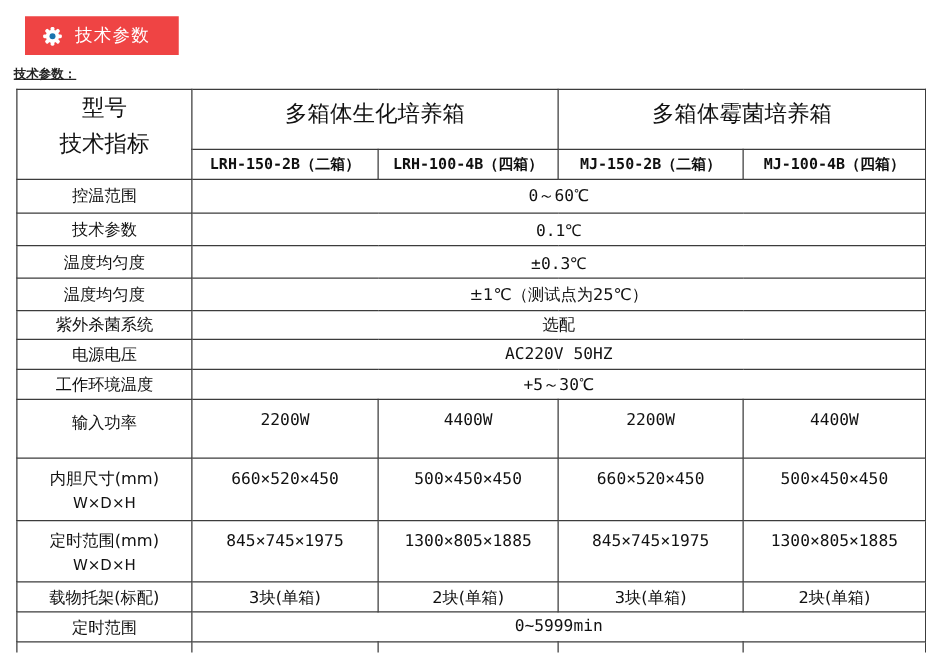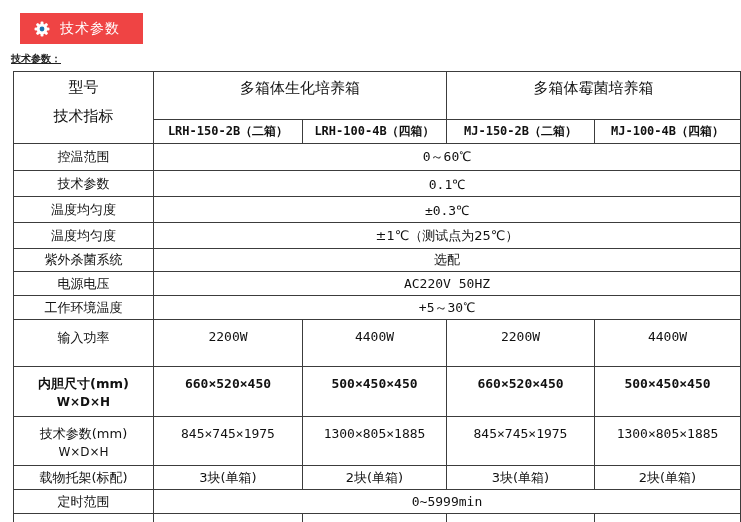--- a/index.html
+++ b/index.html
@@ -27,31 +27,31 @@
     position:absolute; left:13px; top:71px; width:727px;
     border-collapse:collapse; table-layout:fixed; background:#fff;
   }
   table.spec td {
     border:1px solid #3c3c3c; text-align:center; vertical-align:middle;
     font-size:13px; color:#111; overflow:hidden; padding:0 2px;
   }
   .mono { font-family:"DejaVu Sans Mono","Liberation Mono",monospace; font-size:12px; }
 
   tr.h1 { height:48px; }
-  tr.h1 td { vertical-align:top; padding-top:7px; font-size:15px; }
+  tr.h1 td { vertical-align:top; padding-top:7px; font-size:18px; }
   tr.h2 { height:24px;font-weight:bold; }
   tr.h2 td { font-size:12px; }
 
   td.corner { vertical-align:top; padding-top:7px; }
   td.corner .ln { line-height:16px; }
   td.corner .ln + .ln { margin-top:13px; }
 
   tr.r-27 { height:27px; } tr.r-26 { height:26px; }
   tr.r-23 { height:23px; } tr.r-24 { height:24px; }
-  tr.tall47 { height:47px; } tr.tall51 { height:50px;font-weight:bold; } tr.tall49 { height:49px; }
+  tr.tall47 { height:47px; } tr.tall51 { height:50px; } tr.tall49 { height:49px; }
   tr.tall47 td, tr.tall51 td, tr.tall49 td { vertical-align:top; padding-top:9px; }
   .lbl2 { line-height:15px; }
   .lbl2 .ln + .ln { margin-top:4px; font-size:12px; }
   tr.partial { height:14px; }
 </style>
 </head>
 <body>
 
 <div class="page">
 
@@ -148,21 +148,21 @@
         <div class="ln">W×D×H</div>
       </td>
       <td class="mono">660×520×450</td>
       <td class="mono">500×450×450</td>
       <td class="mono">660×520×450</td>
       <td class="mono">500×450×450</td>
     </tr>
 
     <tr class="tall49">
       <td class="lbl2">
-        <div class="ln">技术参数(mm)</div>
+        <div class="ln">定时范围(mm)</div>
         <div class="ln">W×D×H</div>
       </td>
       <td class="mono">845×745×1975</td>
       <td class="mono">1300×805×1885</td>
       <td class="mono">845×745×1975</td>
       <td class="mono">1300×805×1885</td>
     </tr>
 
     <tr class="r-24">
       <td>载物托架(标配)</td>

